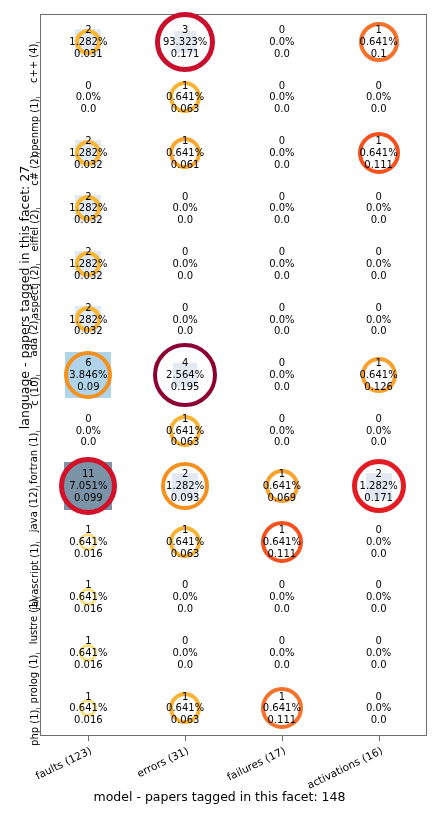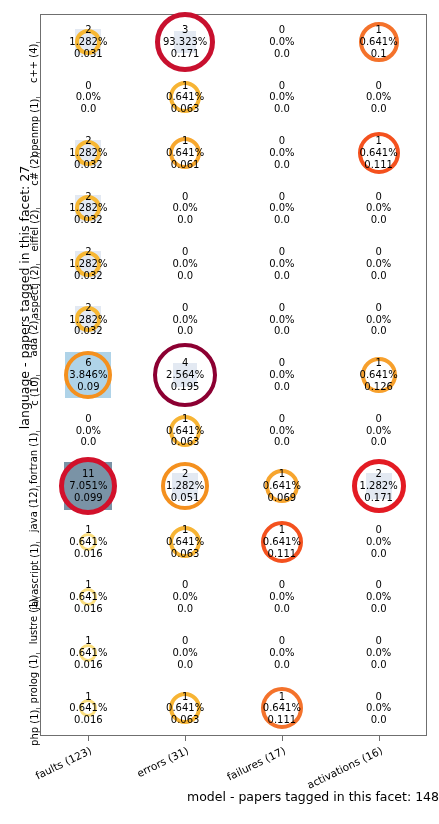--- a/index.html
+++ b/index.html
@@ -33,21 +33,21 @@
   .xtickmark{position:absolute;top:736px;width:1px;height:5px;background:#6f6f6f;}
   .xlab{
     position:absolute;top:744px;font-size:10.5px;white-space:nowrap;
     transform-origin:left top;transform:rotate(-26deg);
     text-align:right;
   }
   .xlabinner{display:inline-block;transform:translate(-100%,0);}
 
   
   .xtitle{
-    position:absolute;left:0;top:789px;width:439px;text-align:right;
+    position:absolute;left:0;top:789px;width:439px;text-align:center;
     font-size:12.5px;color:#000;
   }
 
   
   .cell{position:absolute;width:96px;height:56px;margin-left:-48px;margin-top:-28px;}
   .cellbg{position:absolute;left:50%;top:50%;transform:translate(-50%,-50%);}
   .circle{position:absolute;left:50%;top:50%;transform:translate(-50%,-50%);
           border-radius:50%;box-sizing:border-box;background:transparent;}
   .txt{position:absolute;left:0;top:0;width:96px;height:56px;
        display:flex;flex-direction:column;align-items:center;justify-content:center;
@@ -374,21 +374,21 @@
           <div class="p">7.051%</div>
           <div class="v">0.099</div>
         </div>
       </div>
       <div class="cell" style="left: 185.125px; top: 486.077px;">
         <div class="cellbg" style="width: 26px; height: 26px; background: rgb(227, 233, 242);"></div>
         <div class="circle" style="width: 48px; height: 48px; border: 4px solid rgb(244, 144, 30);"></div>
         <div class="txt">
           <div class="n">2</div>
           <div class="p">1.282%</div>
-          <div class="v">0.051</div>
+          <div class="v">0.093</div>
         </div>
       </div>
       <div class="cell" style="left: 281.875px; top: 486.077px;">
         <div class="circle" style="width: 34px; height: 34px; border: 4px solid rgb(247, 165, 46);"></div>
         <div class="txt">
           <div class="n">1</div>
           <div class="p">0.641%</div>
           <div class="v">0.069</div>
         </div>
       </div>

